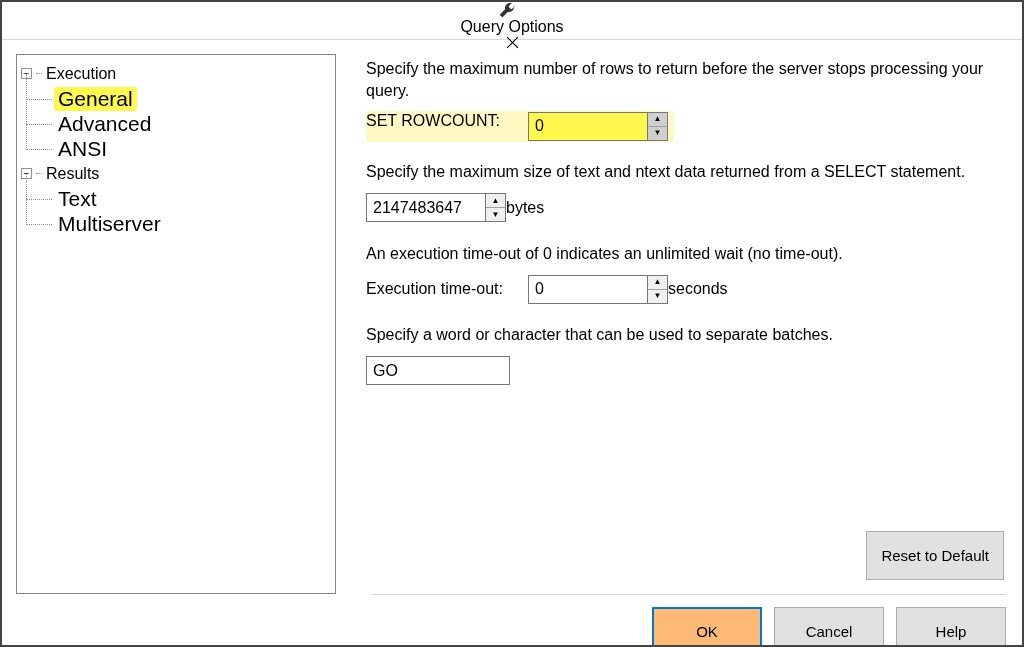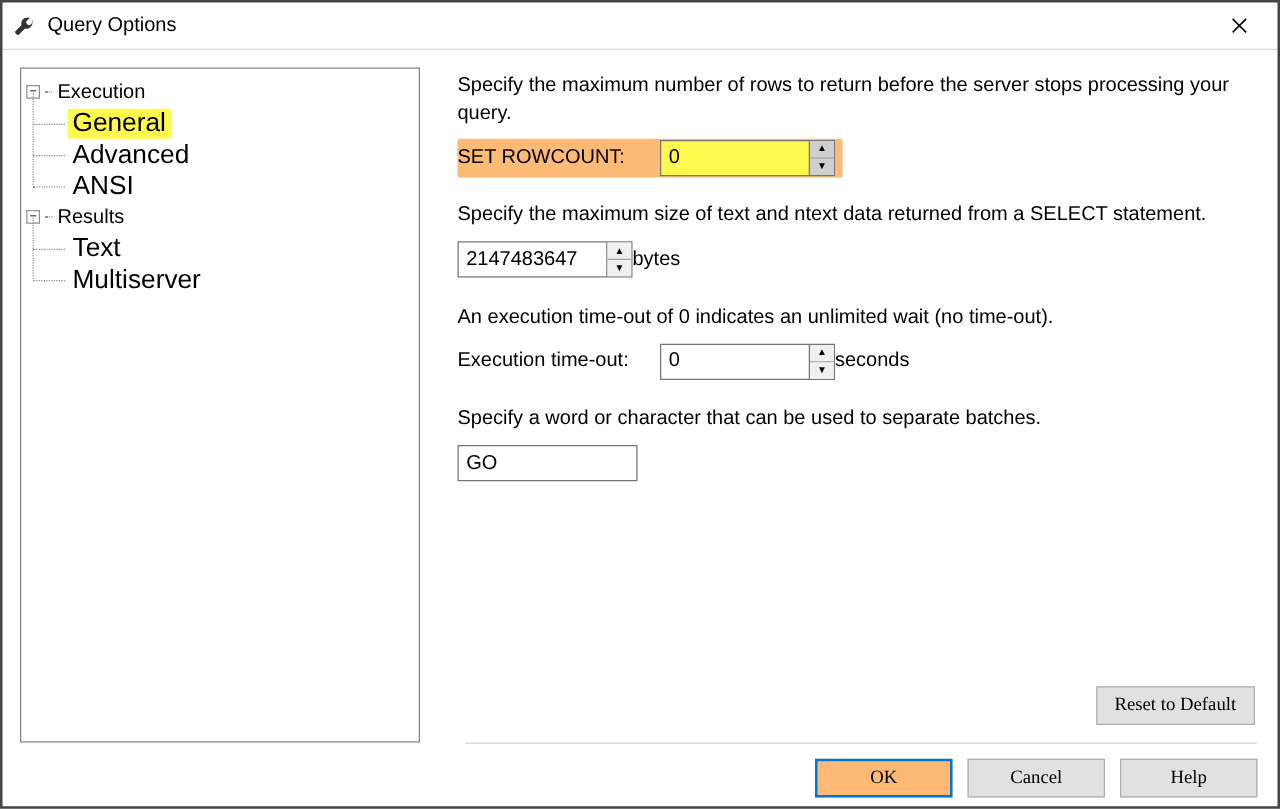--- a/index.html
+++ b/index.html
@@ -13,20 +13,21 @@
     overflow: hidden;
     border: 2px solid #444;
   }
   
   .titlebar {
     height: 38px;
     display: flex;
     align-items: center;
     padding: 0 8px;
     border-bottom: 1px solid #d9d9d9;
+    flex-direction: column;
   }
   .titlebar .icon {
     width: 18px; height: 18px;
     display: inline-flex; align-items: center; justify-content: center;
     margin-right: 10px;
   }
   .titlebar .title {
     font-size: 16px;
     flex: 1;
   }
@@ -174,43 +175,43 @@
     display: flex; align-items: center; justify-content: center;
     font-size: 8px;
     line-height: 1;
     cursor: pointer;
   }
   .spinner-btn:first-child { border-bottom: 1px solid #a0a0a0; }
   .spinner-btns.dk .spinner-btn { background: #cfcfcf; }
   .suffix {
   }
   .hl-row {
-    background: #fdba74;
+    background: #fef9c3;
     padding: 1px 6px 1px 0;
     border-radius: 2px;
     display: inline-flex;
-    align-items: center;
+    align-items: flex-start;
   }
   .hl-row .spinner-input {
     background: #fff94f;
     border-color: #767676;
   }
   .reset-row {
     position: absolute;
     right: 4px;
     bottom: 14px;
   }
   .btn {
-    height: 31px;
+    height: 49px;
     min-width: 110px;
     padding: 0 14px;
     background: #e1e1e1;
     border: 1px solid #adadad;
     font-size: 15px;
-    font-family: Liberation Serif, serif;
+    font-family: Liberation Sans, sans-serif;
     cursor: pointer;
   }
   .btn.default {
     border: 2px solid #0078d7;
     background: #fdba74;
   }
   hr.sep {
     border: none;
     border-top: 1px solid #d6d6d6;
     margin: 0;

